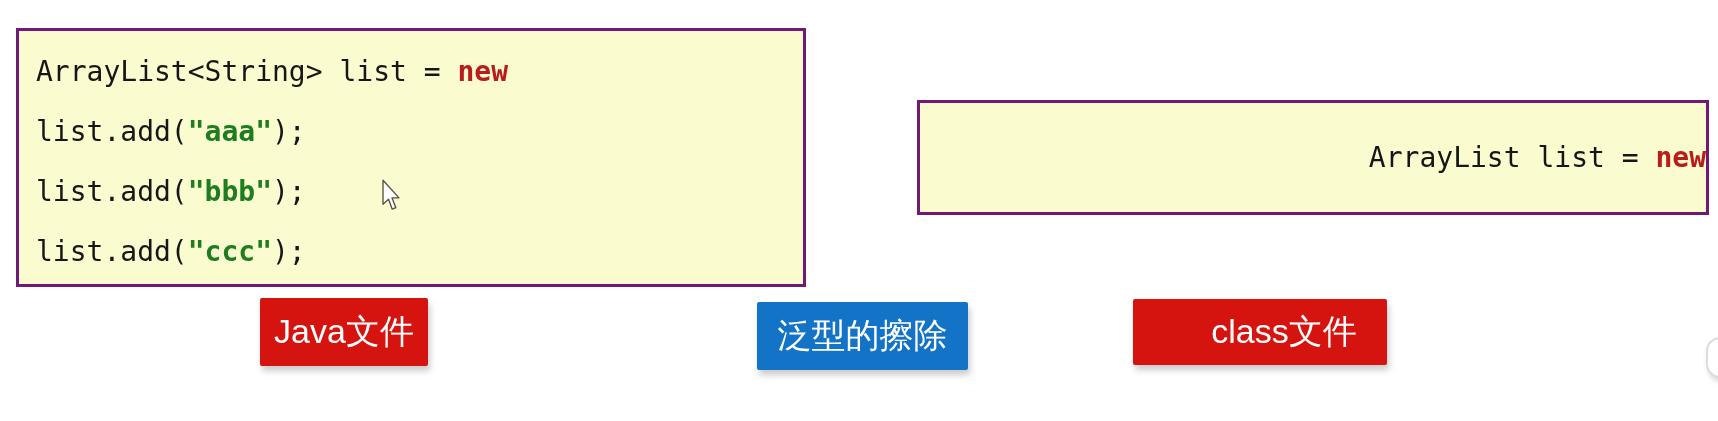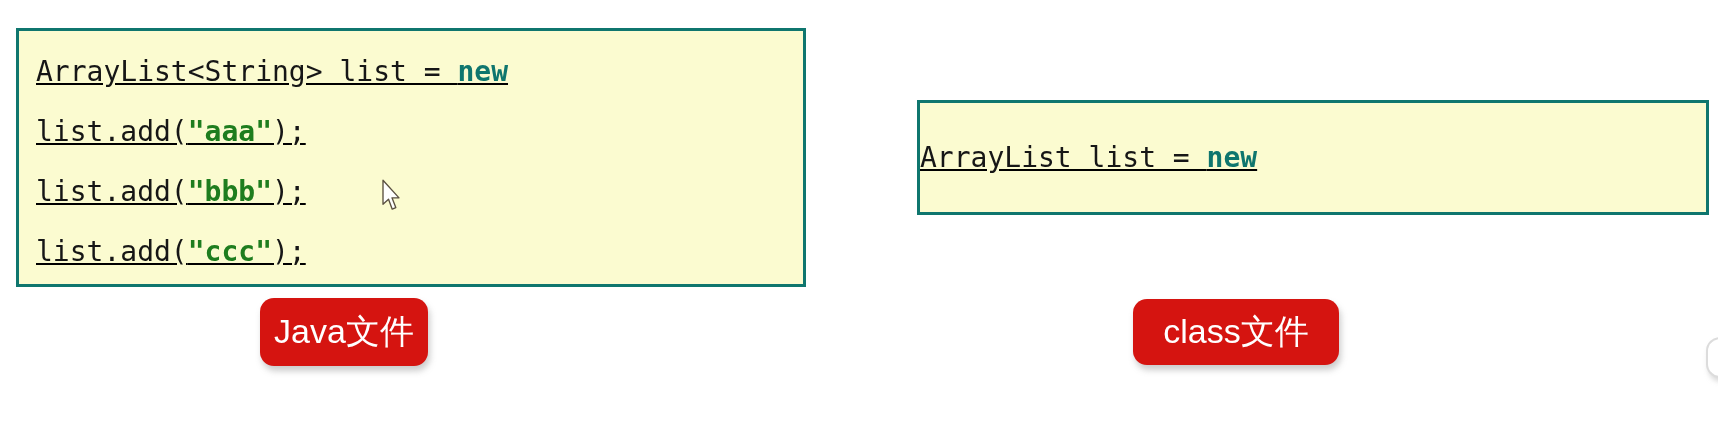--- a/index.html
+++ b/index.html
@@ -1,35 +1,34 @@
 <!DOCTYPE html>
 <html><head>
 <meta charset="utf-8">
 <style>
   html,body { margin:0; padding:0; background:#ffffff; }
   .canvas {
     position:relative; width:1718px; height:421px; overflow:hidden;
     background:#ffffff; font-family:"DejaVu Sans Mono", monospace;
   }
   .code-box {
-    position:absolute; background:#fbfbd0; border:3px solid #0f766e;
+    position:absolute; background:#fbfbd0; border:3px solid #701a75;
     box-sizing:border-box;
-    text-decoration:underline;
   }
   .left-box  { left:16px;  top:28px;  width:790px; height:259px; padding:10px 0 0 17px; }
   .right-box { left:917px; top:100px; width:792px; height:115px;
-               display:flex; align-items:center; justify-content:flex-start; }
+               display:flex; align-items:center; justify-content:flex-end; }
   .code-line {
     height:60px; display:flex; align-items:center;
     font-size:28px; color:#161616; white-space:pre; letter-spacing:0;
   }
-  .kw  { color:#0f766e; font-weight:bold; }
+  .kw  { color:#b91c1c; font-weight:bold; }
   .str { color:#1e7d1e; font-weight:bold; }
   .badge {
-    position:absolute; border-radius:14px; color:#ffffff;
+    position:absolute; border-radius:2px; color:#ffffff;
     font-family:"Liberation Sans", sans-serif; font-size:34px;
     display:flex; align-items:center; justify-content:center;
     box-shadow:2px 5px 6px rgba(110,110,110,0.35);
     white-space:nowrap;
   }
   .badge-java    { left:260px;  top:298px; width:168px; height:68px; }
   .badge-erasure { left:757px;  top:302px; width:211px; height:68px; }
   .badge-class   { left:1133px; top:299px; width:206px; height:66px; }
   .cutoff-shape {
     position:absolute; left:1706px; top:337px; width:46px; height:41px;
@@ -51,21 +50,24 @@
     <div class="code-line"><span>list.add(</span><span class="str">"ccc"</span><span>);</span></div>
   </div>
 
   <div class="code-box right-box">
     <div class="code-line"><span>ArrayList list = </span><span class="kw">new</span></div>
   </div>
 
   <div class="badge badge-java" style="background: rgb(213, 20, 16);">
     <span>Java文件</span>
   </div>
-  <div class="badge badge-class" style="background: rgb(213, 20, 16);">
+  <div class="badge badge-erasure" style="background: rgb(18, 115, 199);">
+    <span>泛型的擦除</span>
+  </div>
+  <div class="badge badge-class" style="background: rgb(213, 20, 16); padding-left: 48px;">
     <span>class文件</span>
   </div>
 
   <div class="cutoff-shape"></div>
 
   <svg class="cursor" viewBox="0 0 16 26" width="22" height="32">
     <polygon points="1.5,1 1.5,20.5 6,16.5 9,24.5 11.9,23.2 8.8,15.3 14.5,15.3" fill="#ffffff" stroke="#5a5040" stroke-width="1.1" stroke-linejoin="round"></polygon>
   </svg>
 
 </div>

